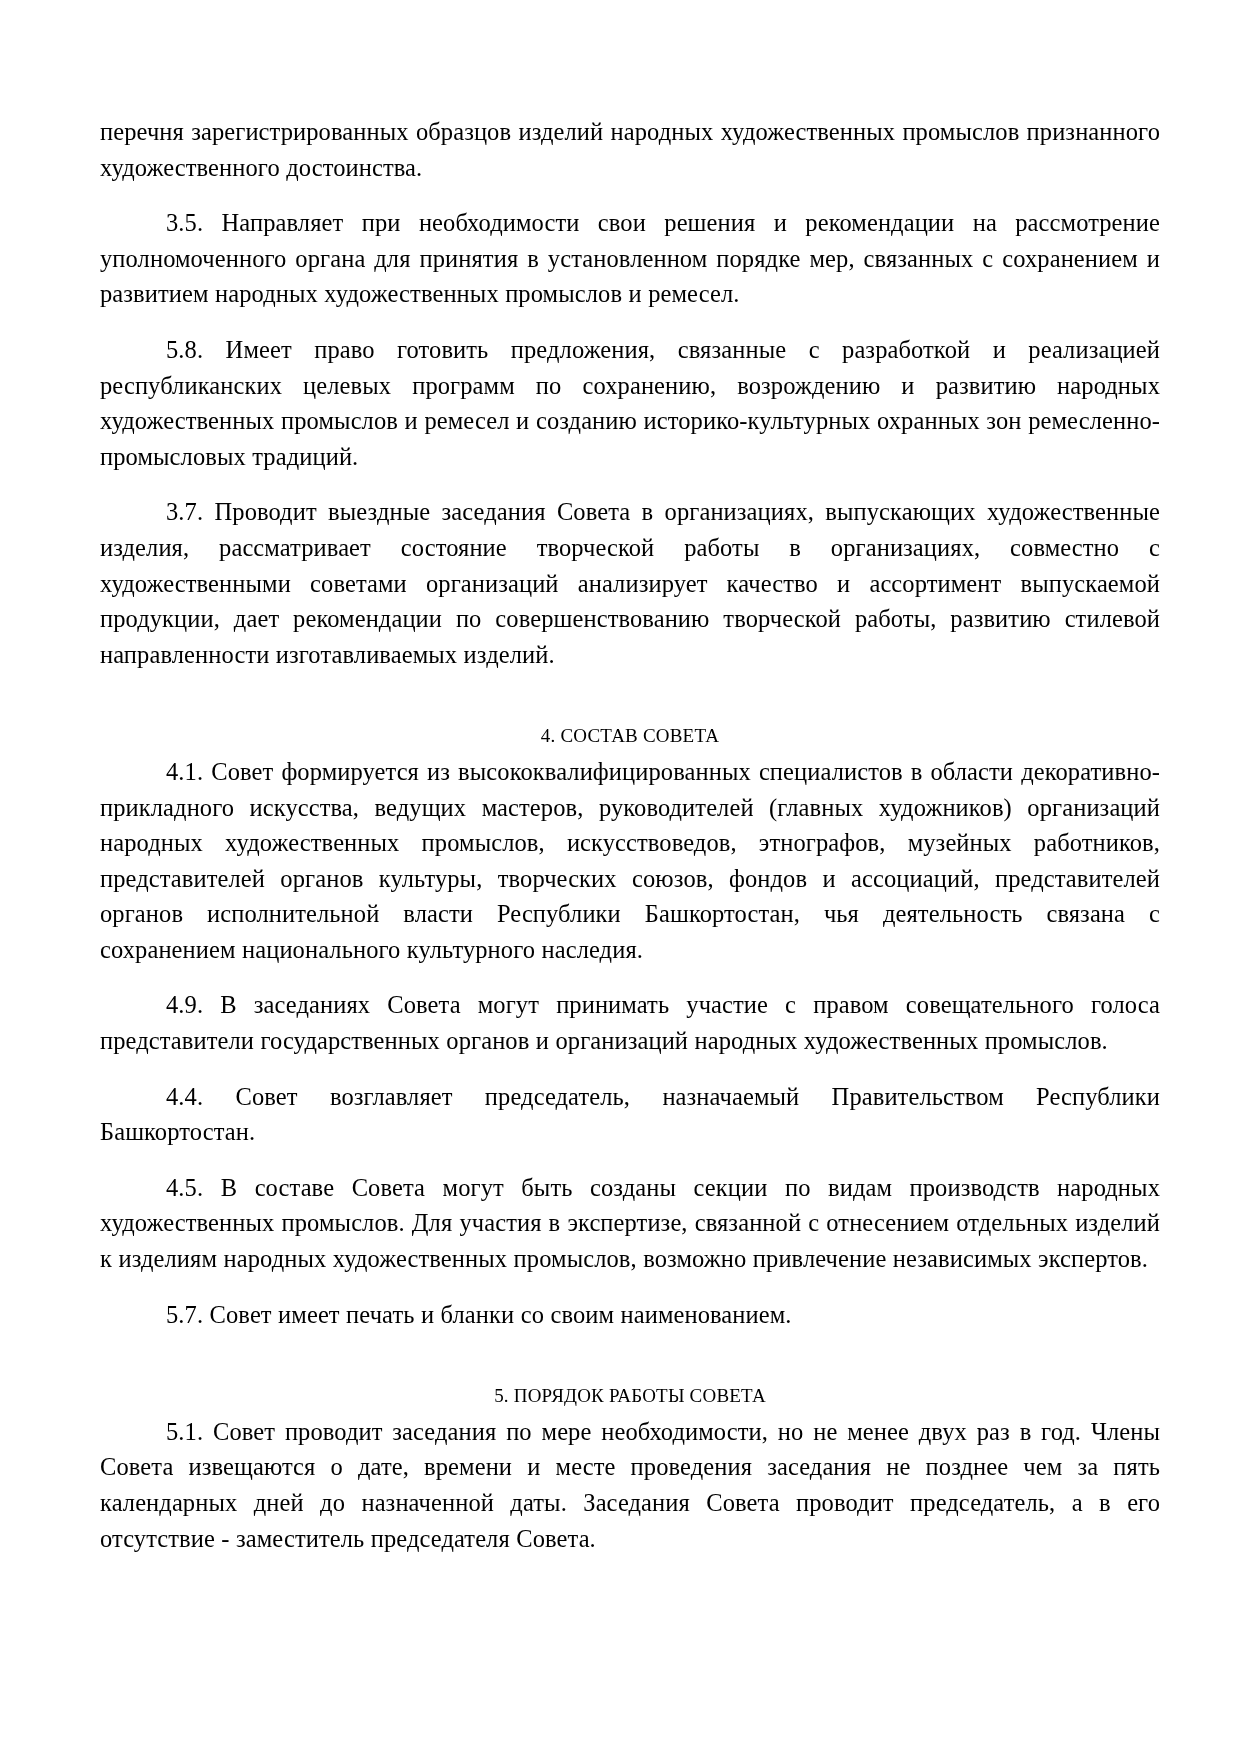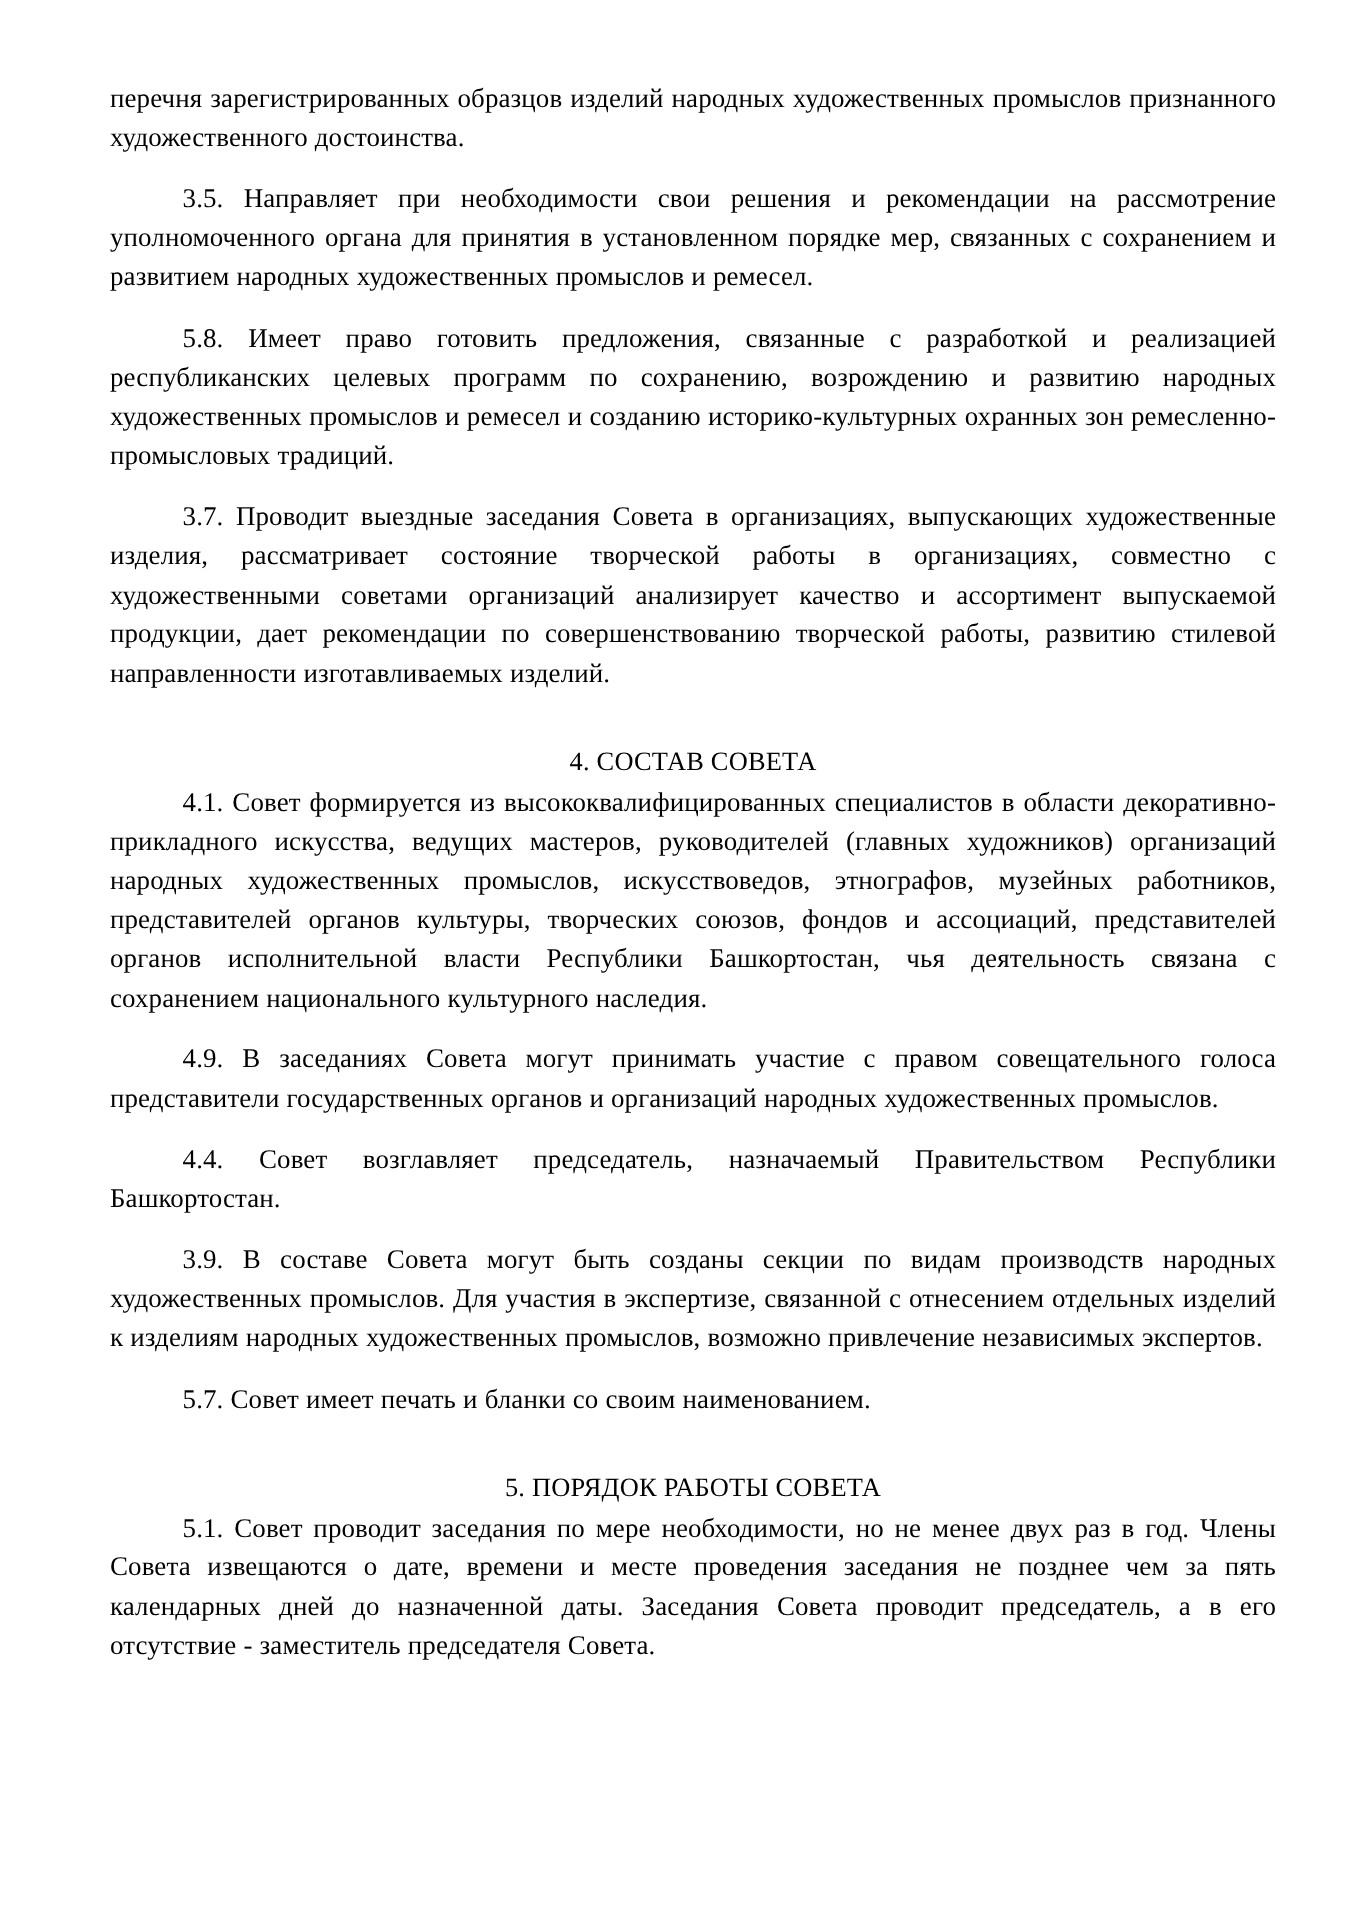--- a/index.html
+++ b/index.html
@@ -6,21 +6,21 @@
     margin: 0;
     padding: 0;
     background: #ffffff;
   }
   .page {
     position: relative;
     width: 1240px;
     height: 1754px;
     background: #ffffff;
     box-sizing: border-box;
-    padding: 72px 80px 0 100px;
+    padding: 114px 80px 0 100px;
     overflow: hidden;
     font-family: "Liberation Serif", "DejaVu Serif", serif;
     color: #000000;
   }
   .doc-body {
     width: 1060px;
   }
   p.para {
     margin: 0 0 0 0;
     font-size: 24.5px;
@@ -35,21 +35,21 @@
     text-indent: 66px;
   }
   p.para + p.para {
     margin-top: 20px;
   }
   p.noindent {
     text-indent: 0;
   }
   h2.section-heading {
     margin: 0;
-    font-size: 24px;
+    font-size: 19px;
     line-height: 35.6px;
     font-weight: normal;
     text-align: center;
     letter-spacing: 0.2px;
   }
   h2.section-heading {
     margin-top: 46px;
     margin-bottom: 0;
   }
   h2.section-heading + p.para {
@@ -71,21 +71,21 @@
 
     <h2 class="section-heading">4. СОСТАВ СОВЕТА</h2>
 
     <p class="para indent">4.1. Совет формируется из высококвалифицированных специалистов в области декоративно-прикладного искусства, ведущих мастеров, руководителей (главных художников) организаций народных художественных промыслов, искусствоведов, этнографов, музейных работников, представителей органов культуры, творческих союзов, фондов и ассоциаций, представителей органов исполнительной власти Республики Башкортостан, чья деятельность связана с сохранением национального культурного наследия.</p>
 
     <p class="para indent">4.9. В заседаниях Совета могут принимать участие с правом совещательного голоса представители государственных органов и организаций народных художественных промыслов.</p>
 
 
     <p class="para indent">4.4. Совет возглавляет председатель, назначаемый Правительством Республики Башкортостан.</p>
 
-    <p class="para indent">3.9. В составе Совета могут быть созданы секции по видам производств народных художественных промыслов. Для участия в экспертизе, связанной с отнесением отдельных изделий к изделиям народных художественных промыслов, возможно привлечение независимых экспертов.</p>
+    <p class="para indent">4.5. В составе Совета могут быть созданы секции по видам производств народных художественных промыслов. Для участия в экспертизе, связанной с отнесением отдельных изделий к изделиям народных художественных промыслов, возможно привлечение независимых экспертов.</p>
 
     <p class="para indent">5.7. Совет имеет печать и бланки со своим наименованием.</p>
 
     <h2 class="section-heading">5. ПОРЯДОК РАБОТЫ СОВЕТА</h2>
 
     <p class="para indent">5.1. Совет проводит заседания по мере необходимости, но не менее двух раз в год. Члены Совета извещаются о дате, времени и месте проведения заседания не позднее чем за пять календарных дней до назначенной даты. Заседания Совета проводит председатель, а в его отсутствие - заместитель председателя Совета.</p>
 
   </div>
 </div>
 

